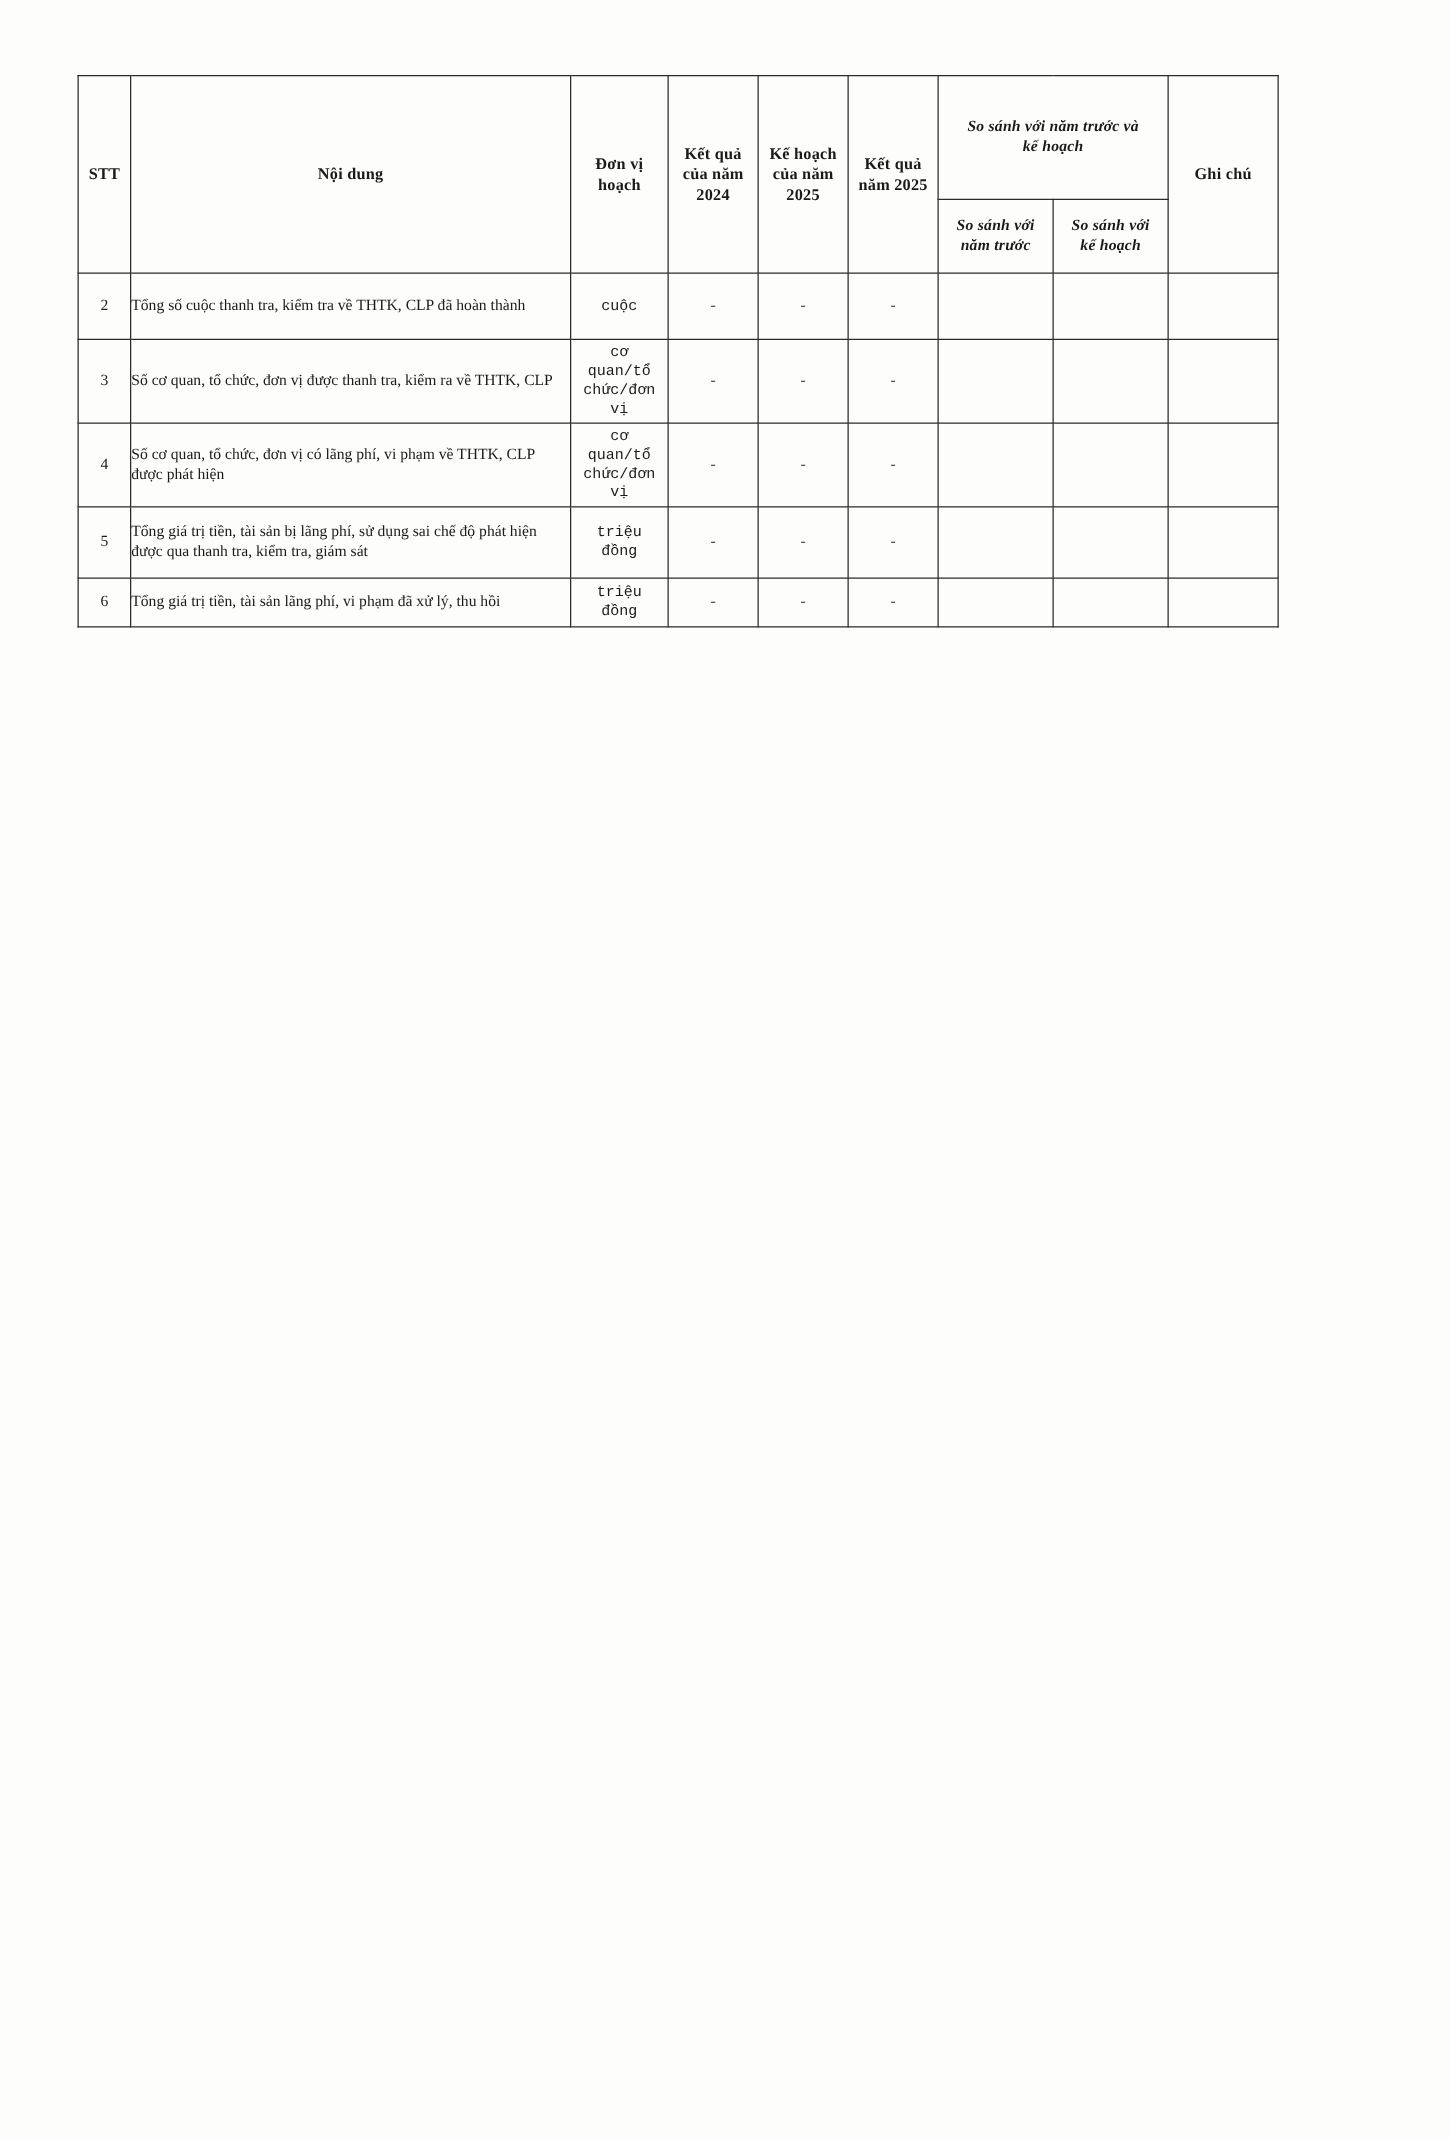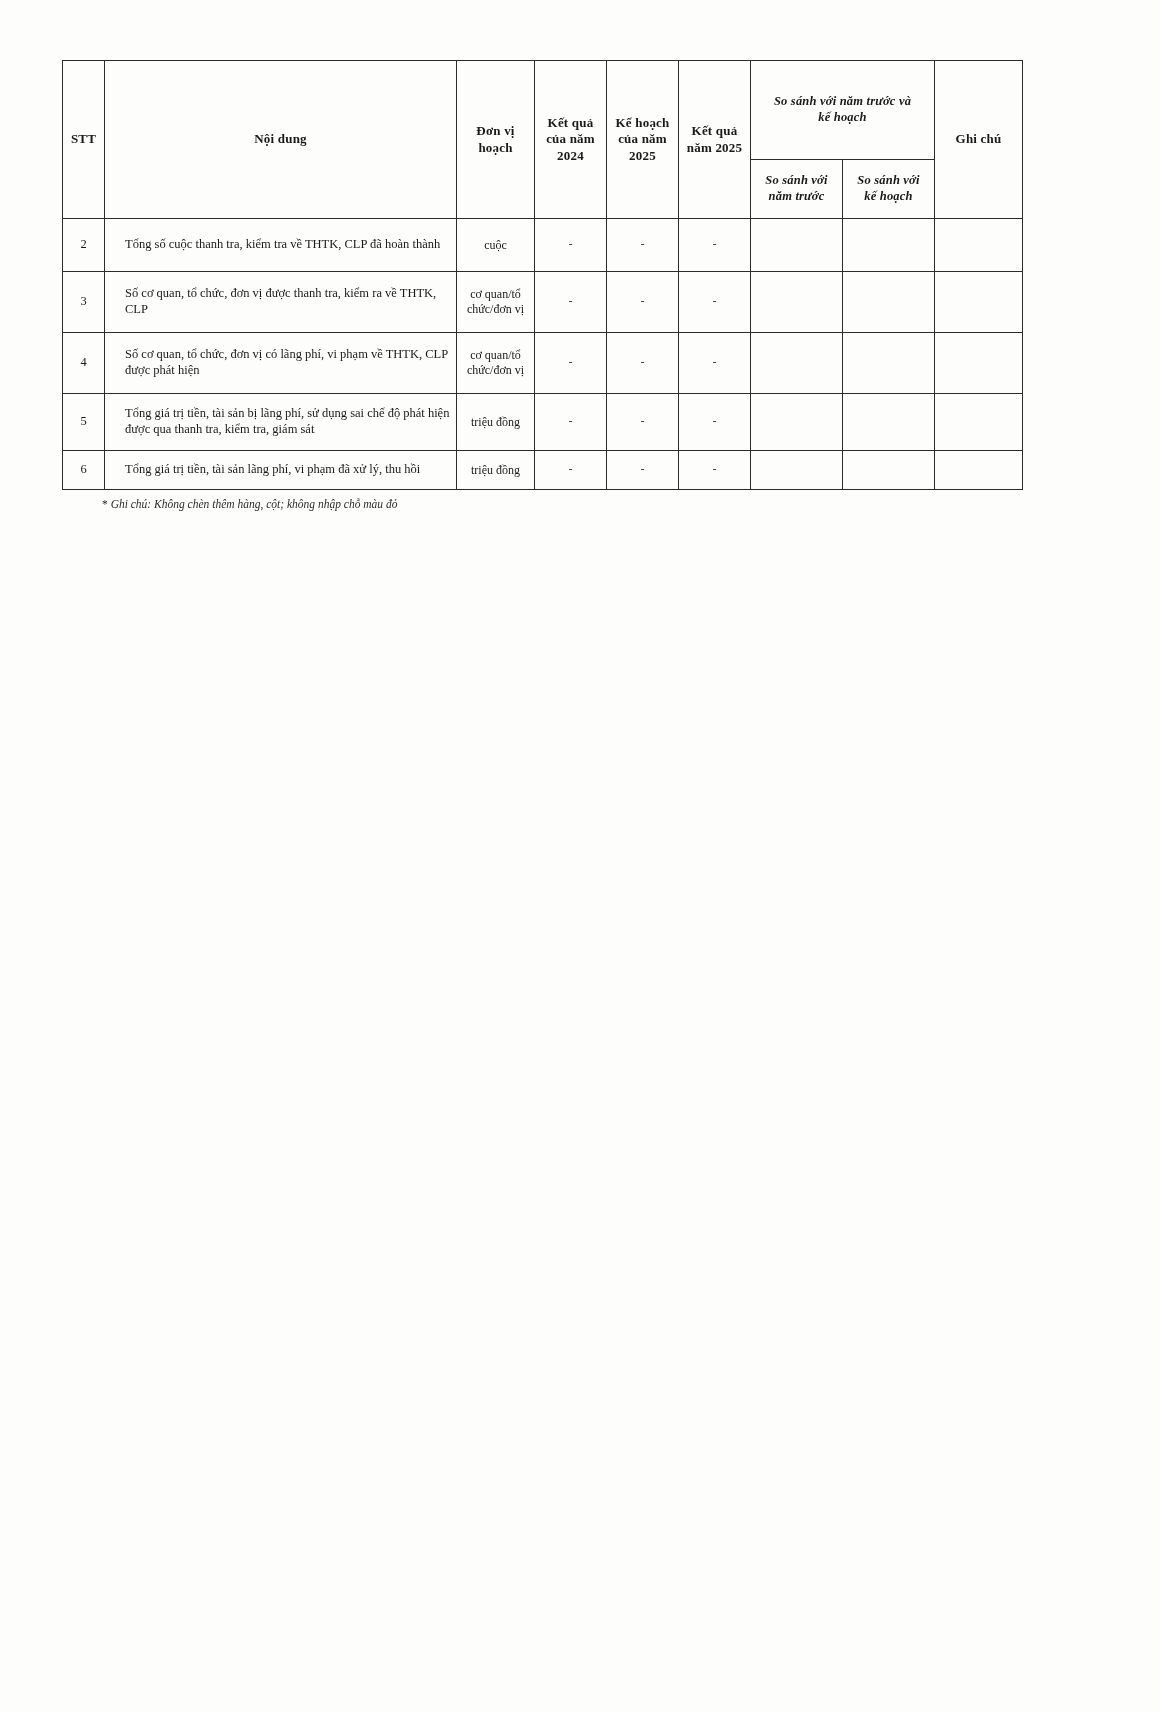--- a/index.html
+++ b/index.html
@@ -77,25 +77,26 @@
     font-style: normal;
   }
 
   tbody td.c-stt {
     text-align: center;
     font-size: 12.5px;
   }
   tbody td.c-noidung {
     text-align: left;
     font-size: 12.5px;
-    padding-left: 20px;
+    padding-left: 0;
   }
   tbody td.c-dvt {
     text-align: center;
     font-size: 12px;
+    font-family: Liberation Mono, monospace;
   }
   tbody td.c-val {
     text-align: center;
     font-size: 12.5px;
     color: #444;
   }
   tbody td.c-blank { }
 
   tbody tr.r1 td { height: 46px; }
   tbody tr.r2 td { height: 54px; }
@@ -222,19 +223,15 @@
           <td class="c-val">-</td>
           <td class="c-val">-</td>
           <td class="c-val">-</td>
           <td class="c-val c-blank"></td>
           <td class="c-val c-blank"></td>
           <td class="c-val c-blank"></td>
         </tr>
       </tbody>
     </table>
 
-    <div class="footnote">
-      <span class="star">*</span>
-      <span>Ghi chú: Không chèn thêm hàng, cột; không nhập chỗ màu đỏ</span>
-    </div>
 
   </div>
 </div>
 
 </body></html>

